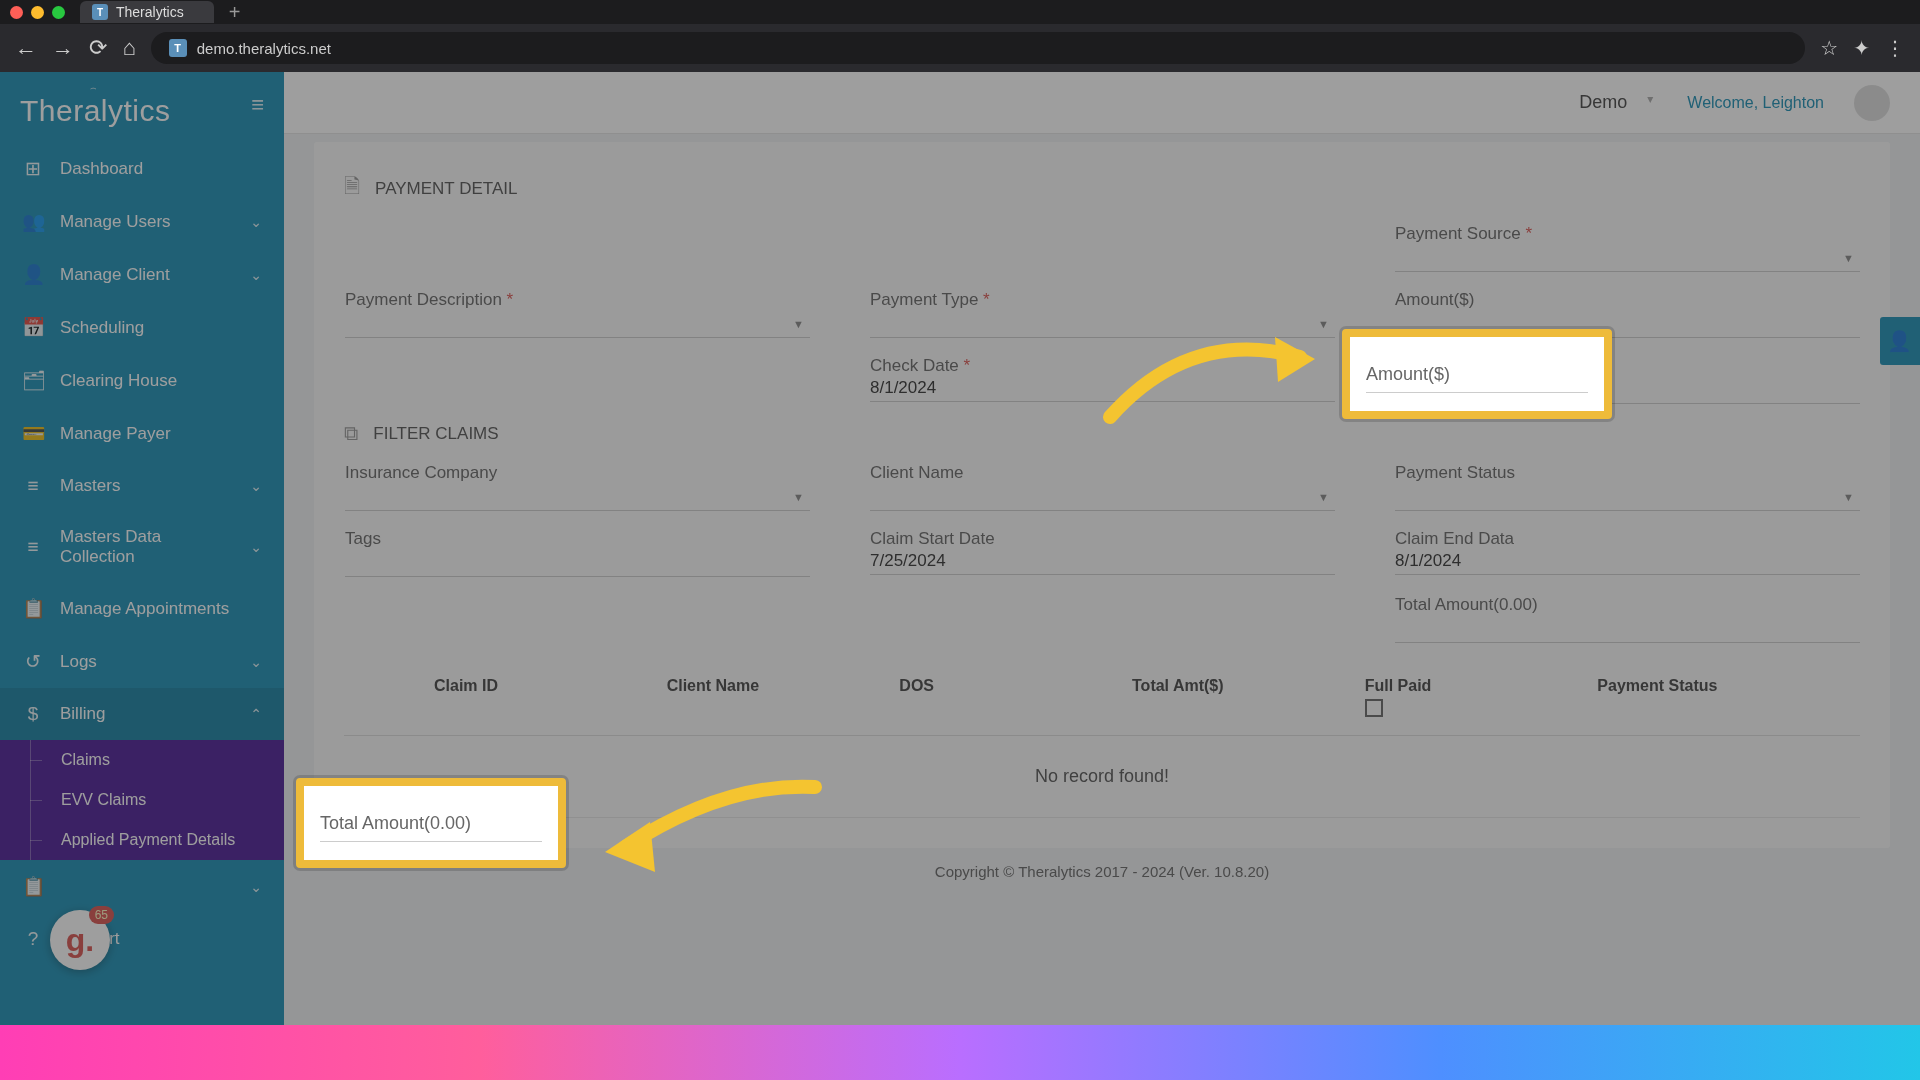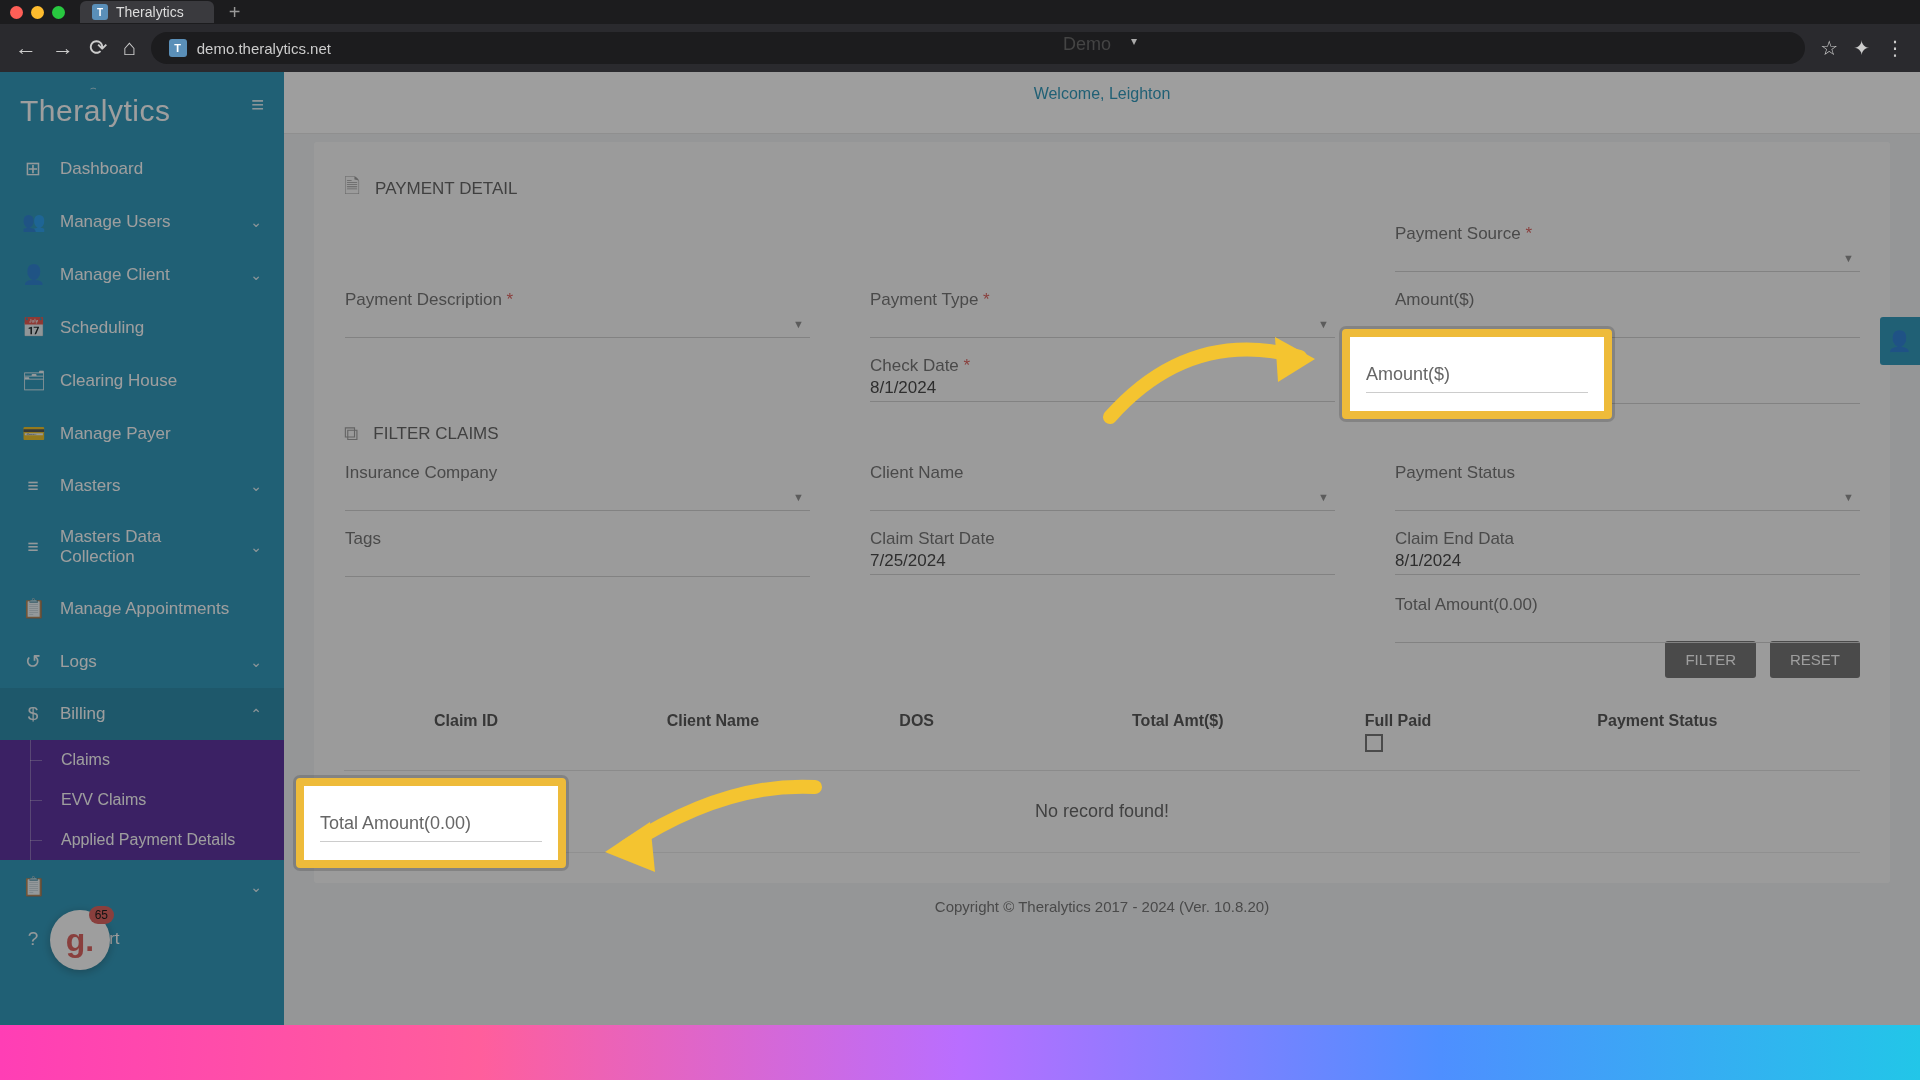--- a/index.html
+++ b/index.html
@@ -33,21 +33,21 @@
 .side-item.active { background: #1680a3; }
 .side-item .icon { width: 22px; text-align: center; font-size: 19px; opacity: 0.92; }
 .side-item .label { flex: 1; }
 .side-item .chev { font-size: 14px; opacity: 0.85; }
 .sub-items { background: #4c1d95; padding-left: 30px; }
 .sub-item { padding: 11px 20px 11px 30px; font-size: 16px; border-left: 1px solid rgba(255,255,255,0.3); position: relative; cursor: pointer; }
 .sub-item::before { content: ''; position: absolute; left: -1px; top: 50%; width: 12px; height: 1px; background: rgba(255,255,255,0.3); }
 .sub-item.active { background: #0d6d8f; }
 
 .main { flex: 1; background: #eef0f2; display: flex; flex-direction: column; position: relative; z-index: 1; }
-.topbar { height: 62px; background: #fff; display: flex; align-items: center; justify-content: flex-end; padding: 0 30px; gap: 30px; border-bottom: 1px solid #e3e3e3; flex-direction: column; }
+.topbar { height: 62px; background: #fff; display: flex; align-items: center; justify-content: flex-end; padding: 0 30px; gap: 30px; border-bottom: 1px solid #e3e3e3; }
 .demo-select { font-size: 18px; color: #444; padding-right: 30px; position: relative; }
 .demo-select::after { content: '▾'; position: absolute; right: 4px; font-size: 12px; color: #aaa; }
 .welcome { color: #1b8fb5; font-size: 16px; }
 .avatar { width: 36px; height: 36px; border-radius: 50%; background: #ddd; }
 
 .content { flex: 1; padding: 0 30px; overflow: hidden; }
 .card { background: #fafafa; margin-top: 8px; padding: 20px 30px 30px 30px; border-radius: 3px; }
 
 .section-header { display: flex; align-items: center; gap: 15px; color: #555; font-size: 17px; font-weight: 500; margin: 10px 0 18px 0; }
 .section-header .sicon { font-size: 20px; opacity: 0.6; }
@@ -73,21 +73,21 @@
 .footer { text-align: center; color: #666; font-size: 15px; padding: 15px 0; }
 
 .highlight-box { position: absolute; background: #fff; border: 8px solid #eebb3a; border-radius: 4px; z-index: 10; display: flex; align-items: center; padding-left: 16px; color: #666; font-size: 18px; box-shadow: 0 0 0 3px rgba(0,0,0,0.15); }
 .highlight-amount { top: 257px; left: 1342px; width: 270px; height: 90px; }
 .highlight-total { top: 706px; left: 296px; width: 270px; height: 90px; }
 .hl-underline { position: absolute; bottom: 18px; left: 16px; right: 16px; height: 1px; background: #ccc; }
 
 .floating-widget { position: absolute; right: 0; top: 245px; width: 40px; height: 48px; background: #1b8fb5; z-index: 3; display: flex; align-items: center; justify-content: center; color: #fff; font-size: 20px; border-radius: 3px 0 0 3px; }
 .floating-g { position: absolute; left: 50px; bottom: 110px; width: 60px; height: 60px; background: #fff; border-radius: 50%; z-index: 3; box-shadow: 0 2px 10px rgba(0,0,0,0.3); display: flex; align-items: center; justify-content: center; }
 .floating-g .gdot { color: #d9534f; font-size: 32px; font-weight: bold; }
-.floating-g .badge { position: absolute; top: -4px; right: -4px; background: #d9534f; color: #000000; font-size: 12px; padding: 2px 6px; border-radius: 10px; }
+.floating-g .badge { position: absolute; top: -4px; right: -4px; background: #d9534f; color: #fef9c3; font-size: 12px; padding: 2px 6px; border-radius: 10px; }
 
 .arrow { position: absolute; z-index: 11; pointer-events: none; }
 .arrow-right { top: 245px; left: 1100px; width: 240px; height: 110px; }
 .arrow-left { top: 705px; left: 565px; width: 260px; height: 100px; }
 
 .bottom-gradient { position: absolute; bottom: 0; left: 0; right: 0; height: 55px; background: linear-gradient(90deg, #ff3eb5, #ff5e9c, #b96eff, #4e8fff, #22c6e8); z-index: 20; }
 </style>
 </head>
 <body>
 
@@ -294,24 +294,20 @@
           </div>
         </div>
 
         <div class="form-row">
           <div class="form-field">
             <label>Total Amount(0.00)</label>
             <div class="underline"></div>
           </div>
         </div>
 
-        <div class="action-buttons">
-          <button class="btn">FILTER</button>
-          <button class="btn">RESET</button>
-        </div>
 
         <div class="table-head">
           <div class="th" style="max-width:60px"></div>
           <div class="th">Claim ID</div>
           <div class="th">Client Name</div>
           <div class="th">DOS</div>
           <div class="th">Total Amt($)</div>
           <div class="th th-check">
             <div>Full Paid</div>
             <span class="checkbox"></span>

